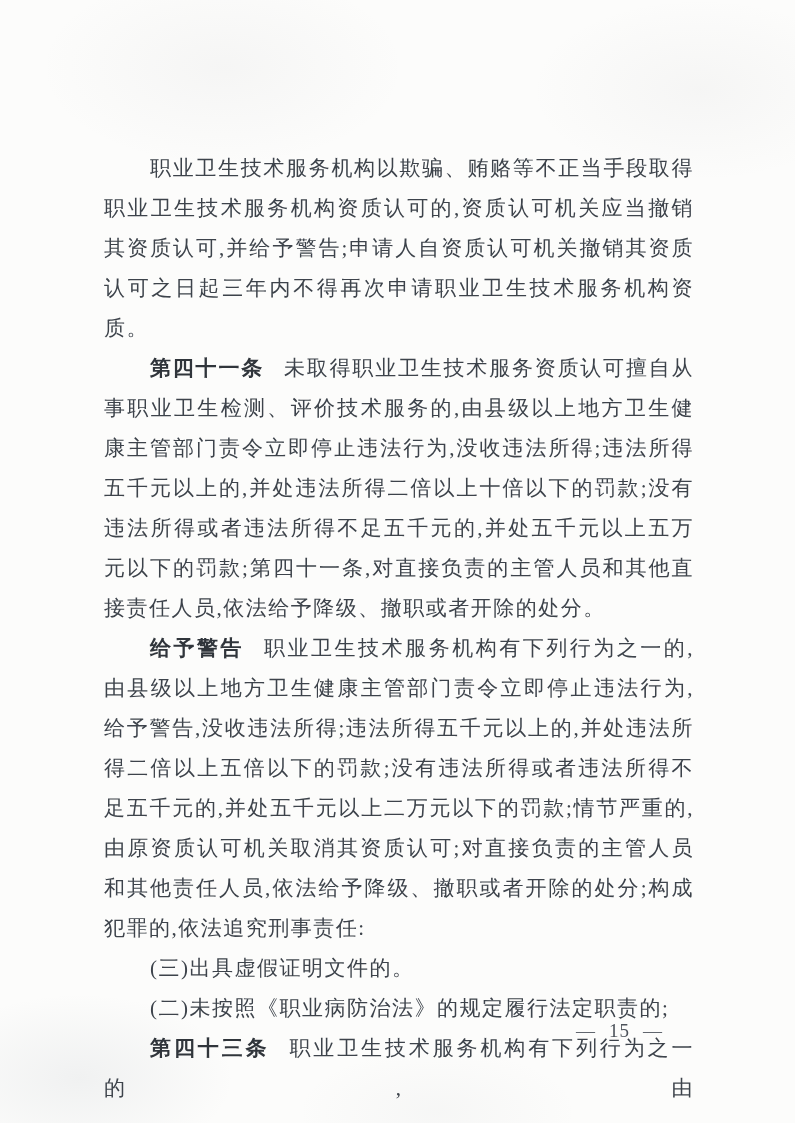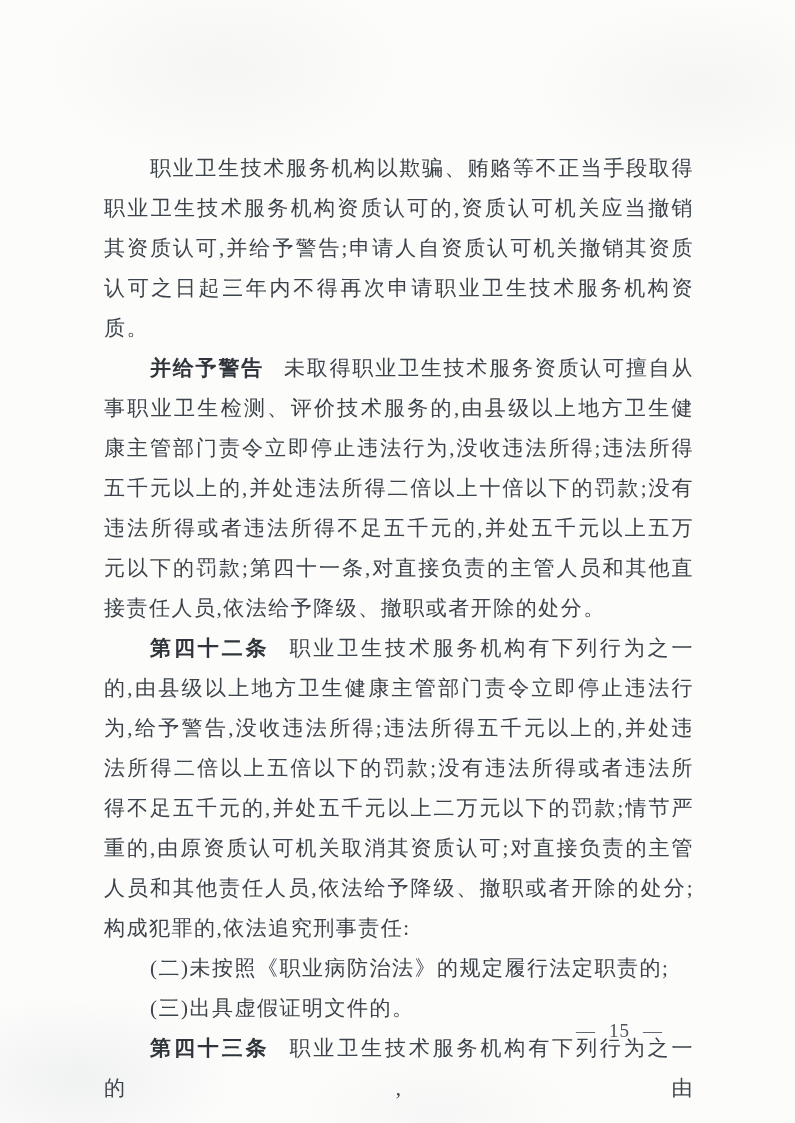--- a/index.html
+++ b/index.html
@@ -56,28 +56,28 @@
 </style>
 </head>
 <body>
 
 <div class="page">
 
   <main class="content">
 
     <p class="para indent">职业卫生技术服务机构以欺骗、贿赂等不正当手段取得职业卫生技术服务机构资质认可的,资质认可机关应当撤销其资质认可,并给予警告;申请人自资质认可机关撤销其资质认可之日起三年内不得再次申请职业卫生技术服务机构资质。</p>
 
-    <p class="para indent"><span class="article-label">并给予警告</span><span>未取得职业卫生技术服务资质认可擅自从事职业卫生检测、评价技术服务的,由县级以上地方卫生健康主管部门责令立即停止违法行为,没收违法所得;违法所得五千元以上的,并处违法所得二倍以上十倍以下的罚款;没有违法所得或者违法所得不足五千元的,并处五千元以上五万元以下的罚款;第四十一条,对直接负责的主管人员和其他直接责任人员,依法给予降级、撤职或者开除的处分。</span></p>
+    <p class="para indent"><span class="article-label">第四十一条</span><span>未取得职业卫生技术服务资质认可擅自从事职业卫生检测、评价技术服务的,由县级以上地方卫生健康主管部门责令立即停止违法行为,没收违法所得;违法所得五千元以上的,并处违法所得二倍以上十倍以下的罚款;没有违法所得或者违法所得不足五千元的,并处五千元以上五万元以下的罚款;第四十一条,对直接负责的主管人员和其他直接责任人员,依法给予降级、撤职或者开除的处分。</span></p>
 
-    <p class="para indent"><span class="article-label">第四十二条</span><span>职业卫生技术服务机构有下列行为之一的,由县级以上地方卫生健康主管部门责令立即停止违法行为,给予警告,没收违法所得;违法所得五千元以上的,并处违法所得二倍以上五倍以下的罚款;没有违法所得或者违法所得不足五千元的,并处五千元以上二万元以下的罚款;情节严重的,由原资质认可机关取消其资质认可;对直接负责的主管人员和其他责任人员,依法给予降级、撤职或者开除的处分;构成犯罪的,依法追究刑事责任:</span></p>
+    <p class="para indent"><span class="article-label">给予警告</span><span>职业卫生技术服务机构有下列行为之一的,由县级以上地方卫生健康主管部门责令立即停止违法行为,给予警告,没收违法所得;违法所得五千元以上的,并处违法所得二倍以上五倍以下的罚款;没有违法所得或者违法所得不足五千元的,并处五千元以上二万元以下的罚款;情节严重的,由原资质认可机关取消其资质认可;对直接负责的主管人员和其他责任人员,依法给予降级、撤职或者开除的处分;构成犯罪的,依法追究刑事责任:</span></p>
 
 
+    <p class="para indent">(三)出具虚假证明文件的。</p>
+
     <p class="para indent">(二)未按照《职业病防治法》的规定履行法定职责的;</p>
-
-    <p class="para indent">(三)出具虚假证明文件的。</p>
 
     <p class="para indent justify-last"><span class="article-label">第四十三条</span><span>职业卫生技术服务机构有下列行为之一的,由</span></p>
 
   </main>
 
   <footer class="footer">
     <span class="dash">—</span>
     <span>15</span>
     <span class="dash">—</span>
   </footer>

